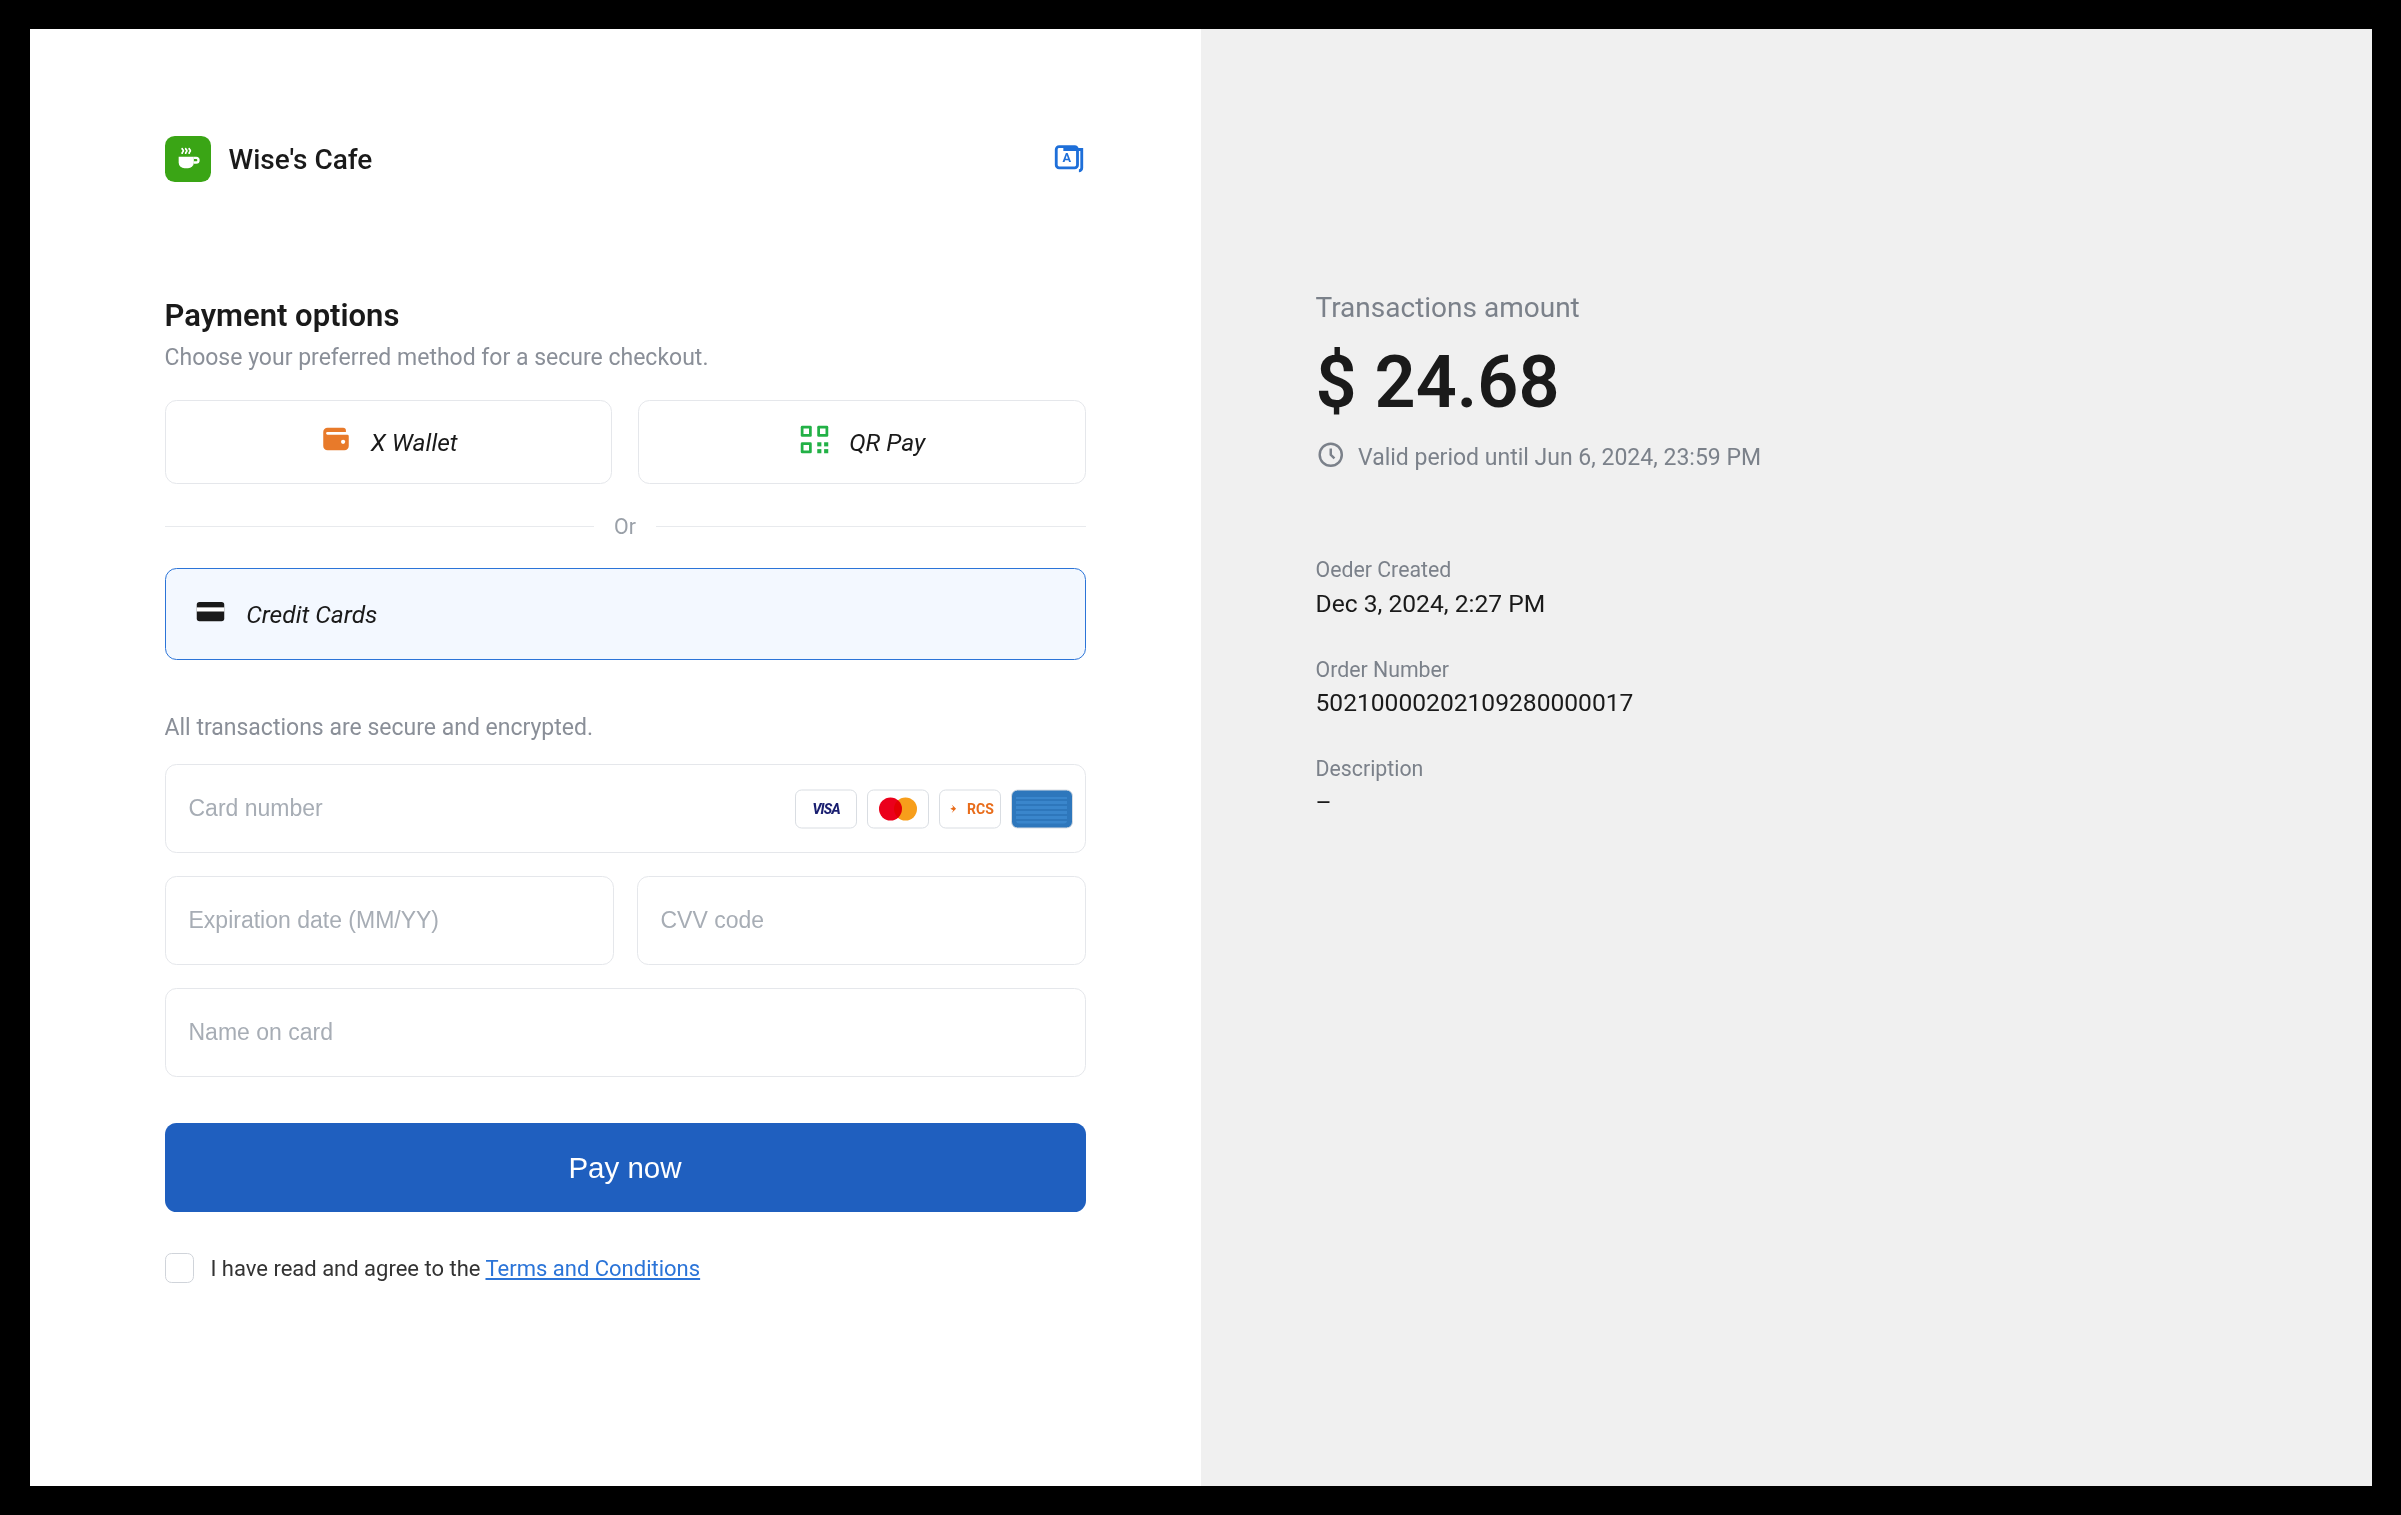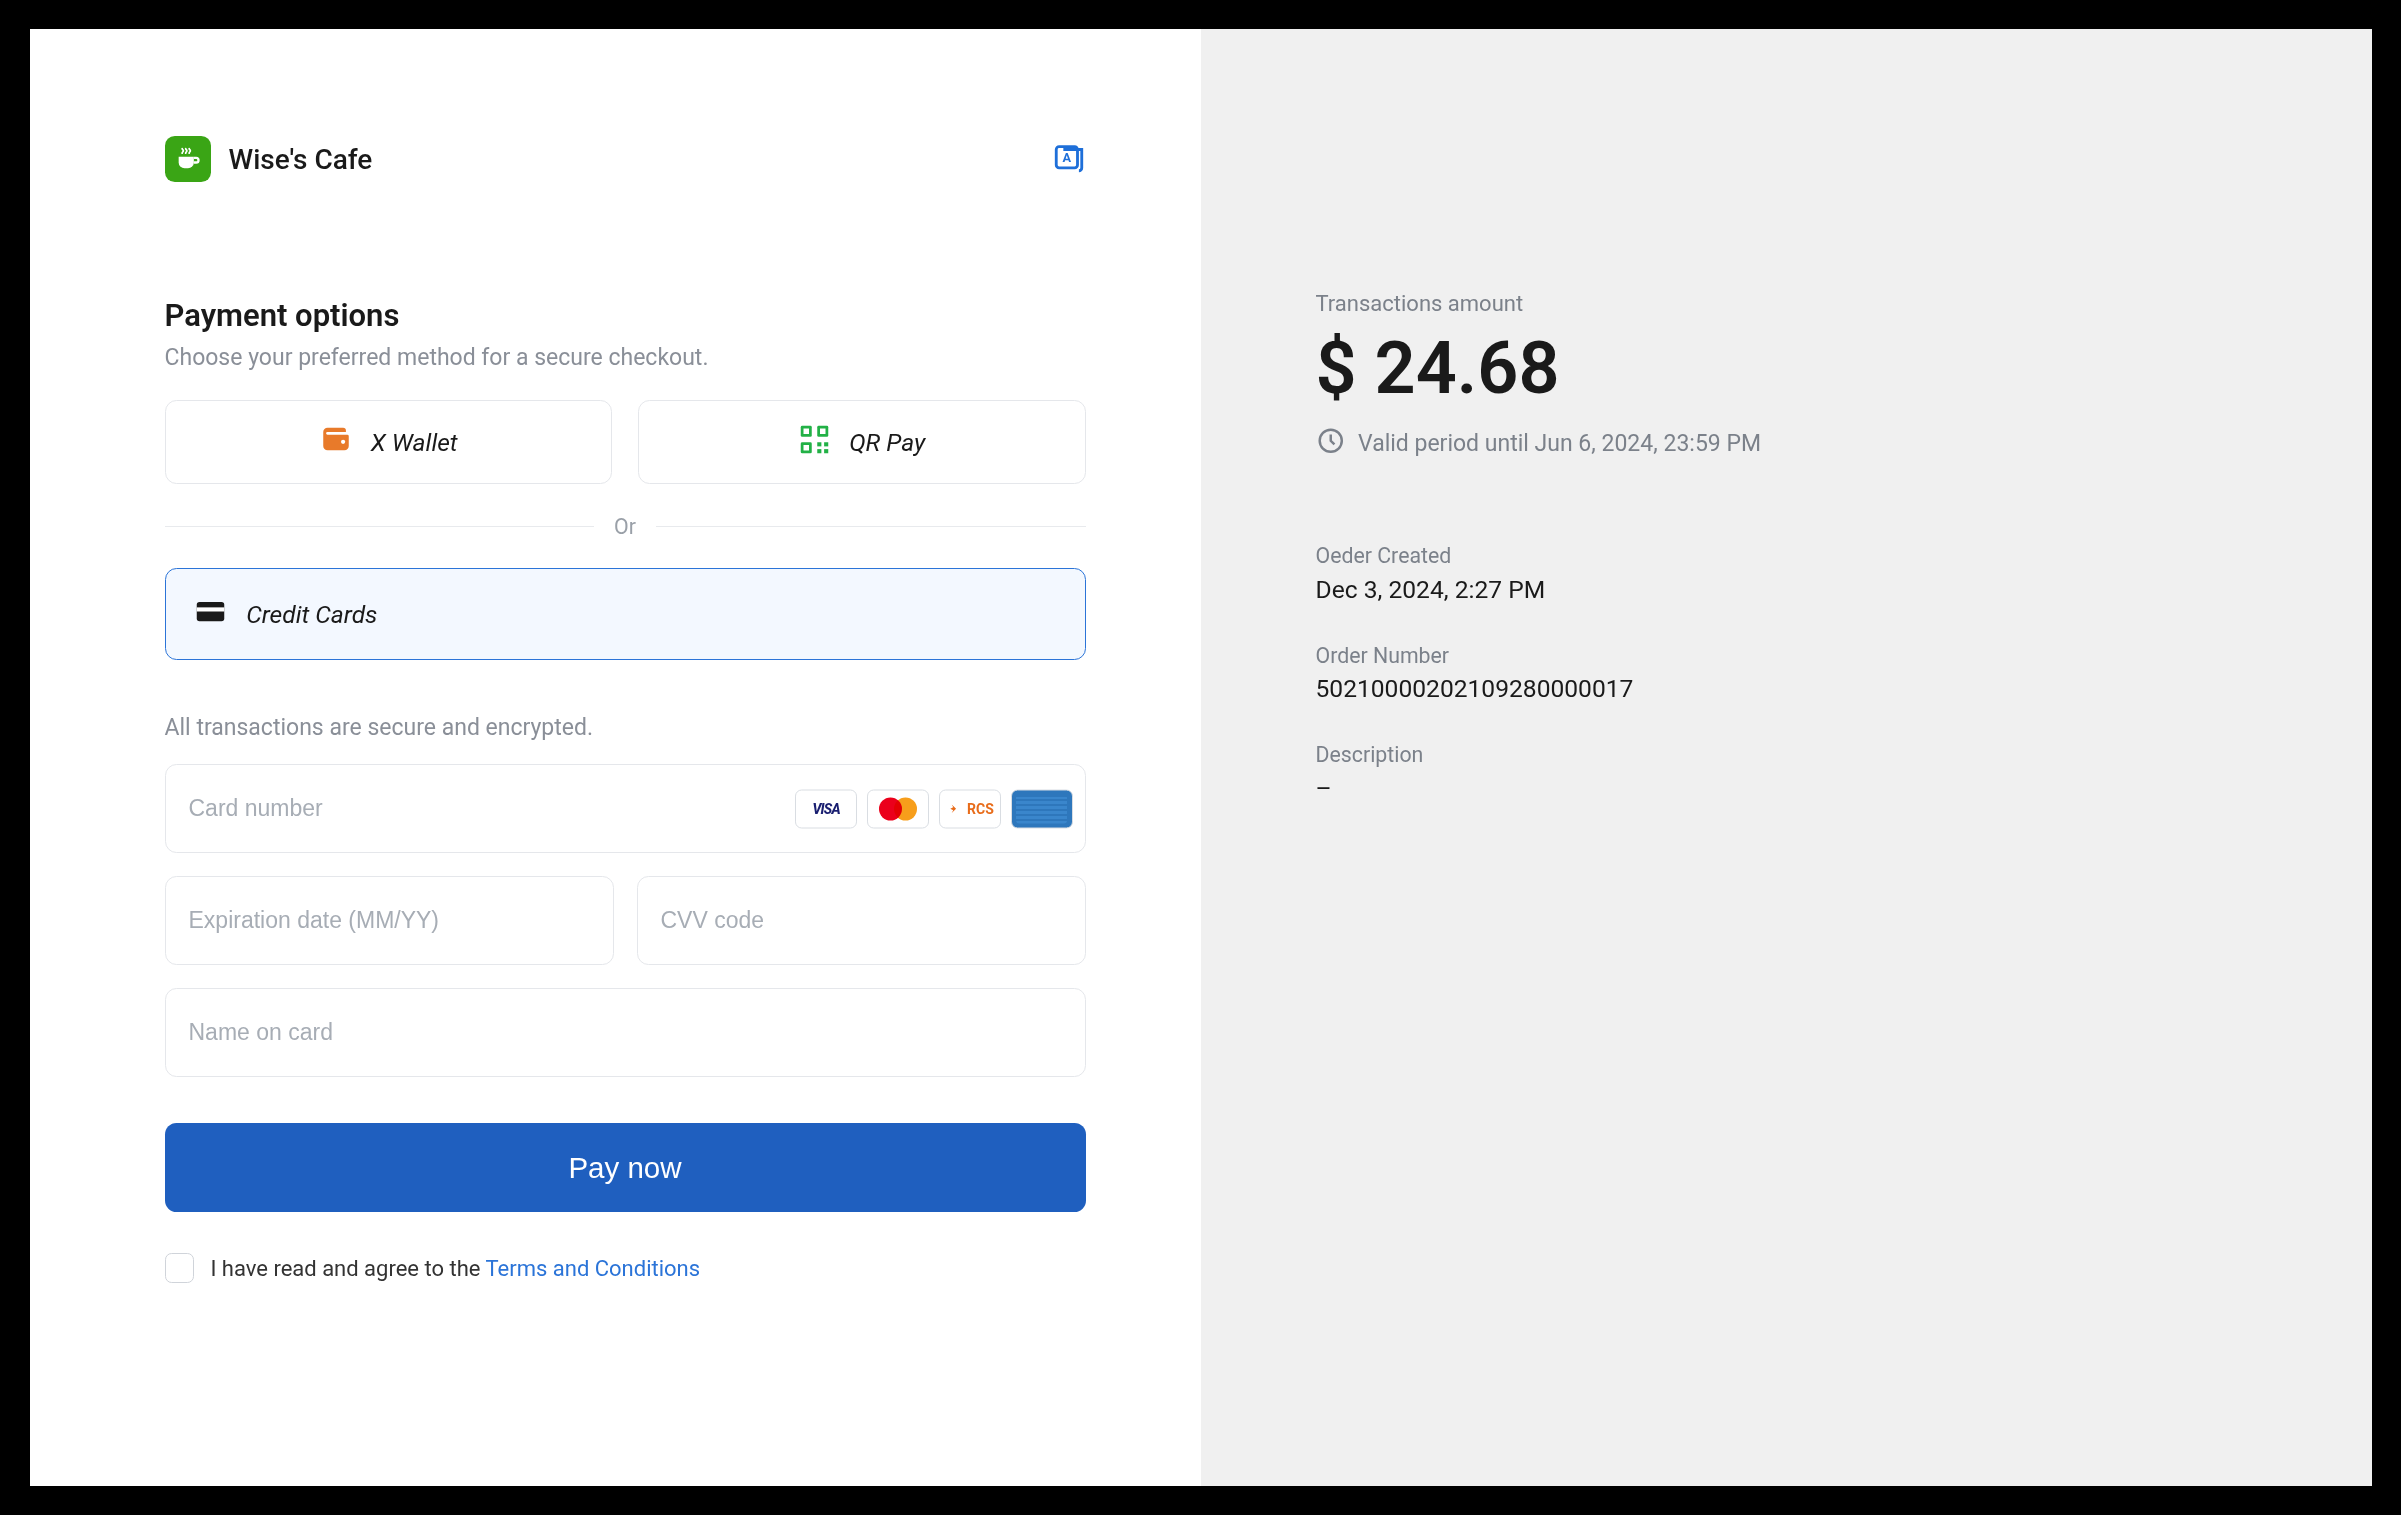--- a/index.html
+++ b/index.html
@@ -219,28 +219,29 @@
   .checkbox {
     width: 29.5px;
     height: 29.5px;
     border: 1.6px solid #d0d4da;
     border-radius: 6.6px;
     background: #fff;
     cursor: pointer;
   }
   .terms-link {
     color: #2b74d8;
+    text-decoration: underline;
     cursor: pointer;
   }
 
   
   .r-label {
-    font-size: 22px;
+    font-size: 28px;
     color: #7b818a;
-    margin-bottom: 10px;
+    margin-bottom: 16px;
   }
   .amount {
     font-size: 72px;
     font-weight: 600;
     color: #1a1a1a;
     margin-bottom: 14.8px;
   }
   .valid-row {
     display: flex;
     align-items: center;

